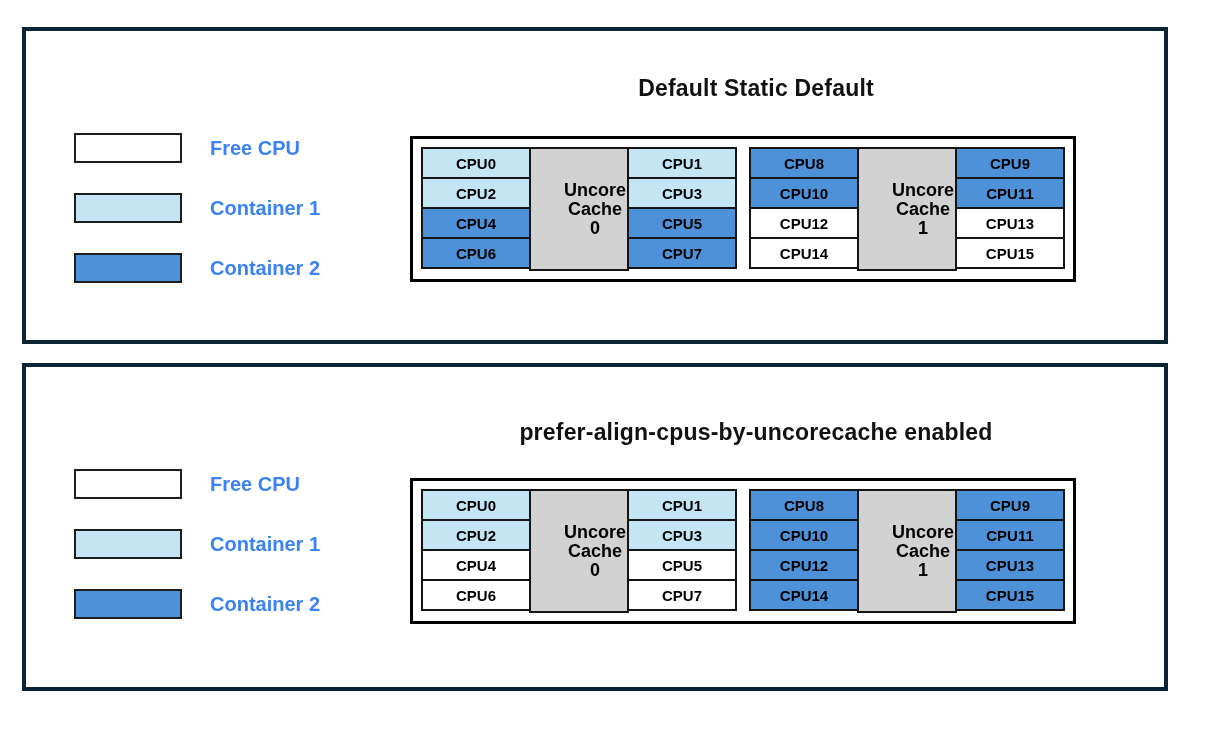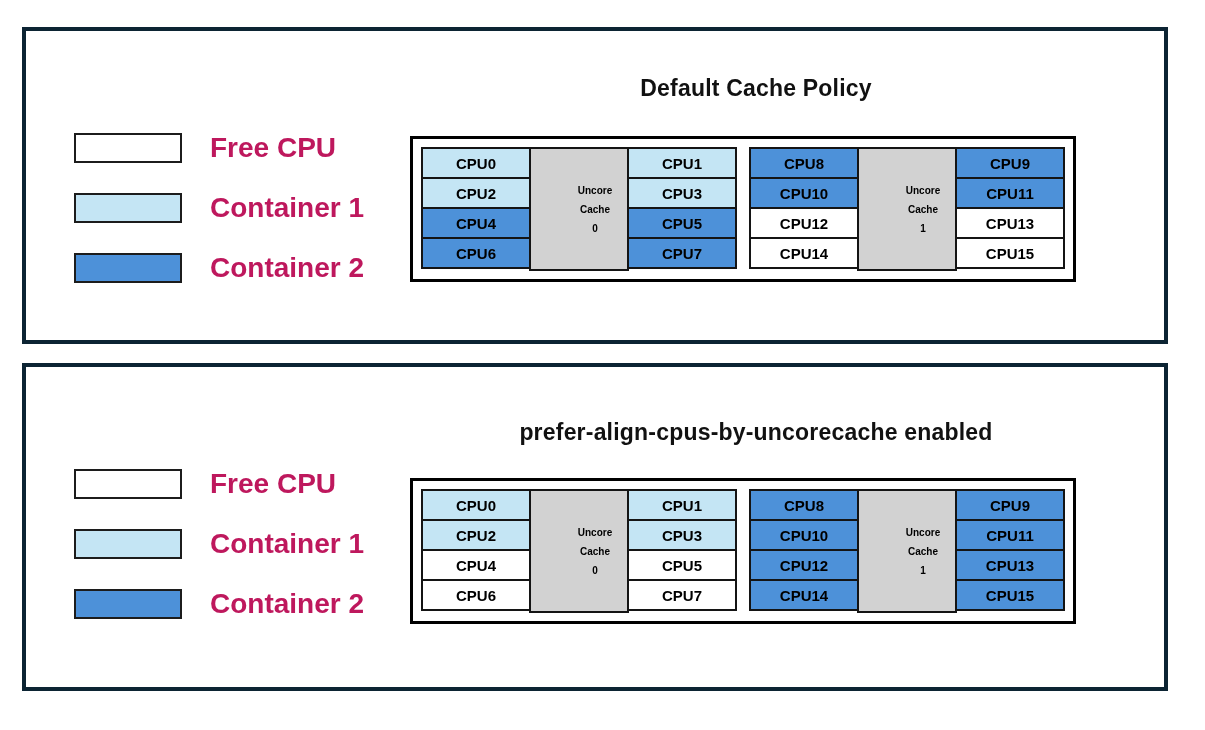--- a/index.html
+++ b/index.html
@@ -50,23 +50,23 @@
   }
   .legend-swatch {
     width: 108px;
     height: 30px;
     border: 2px solid #1c1c1c;
     box-sizing: border-box;
     flex: 0 0 auto;
   }
   .legend-label {
     margin-left: 28px;
-    font-size: 28px;
-    font-weight: bold;
-    color: #be185d;
+    font-size: 20px;
+    font-weight: bold;
+    color: #3b82f6;
     white-space: nowrap;
   }
 
   .diagram {
     position: absolute;
     left: 384px;
     width: 666px;
     height: 146px;
     border: 3px solid #000000;
     background: #ffffff;
@@ -106,35 +106,35 @@
   .cache-box {
     flex: 1 1 auto;
     margin-left: -2px;
     margin-right: -2px;
     border: 2px solid #141414;
     box-sizing: border-box;
     display: flex;
     flex-direction: column;
     align-items: center;
     justify-content: center;
-    font-size: 10px;
+    font-size: 18px;
     font-weight: bold;
     line-height: 19px;
     text-align: center;
     z-index: 1;
     padding-left: 32px;
   }
 </style>
 </head>
 <body>
 
 <div class="page">
 
   <div class="panel panel-top">
-    <div class="panel-title">Default Cache Policy</div>
+    <div class="panel-title">Default Static Default</div>
 
     <div class="legend">
       <div class="legend-item">
         <div class="legend-swatch" style="background: rgb(255, 255, 255);"></div>
         <div class="legend-label">Free CPU</div>
       </div>
       <div class="legend-item">
         <div class="legend-swatch" style="background: rgb(196, 229, 244);"></div>
         <div class="legend-label">Container 1</div>
       </div>

